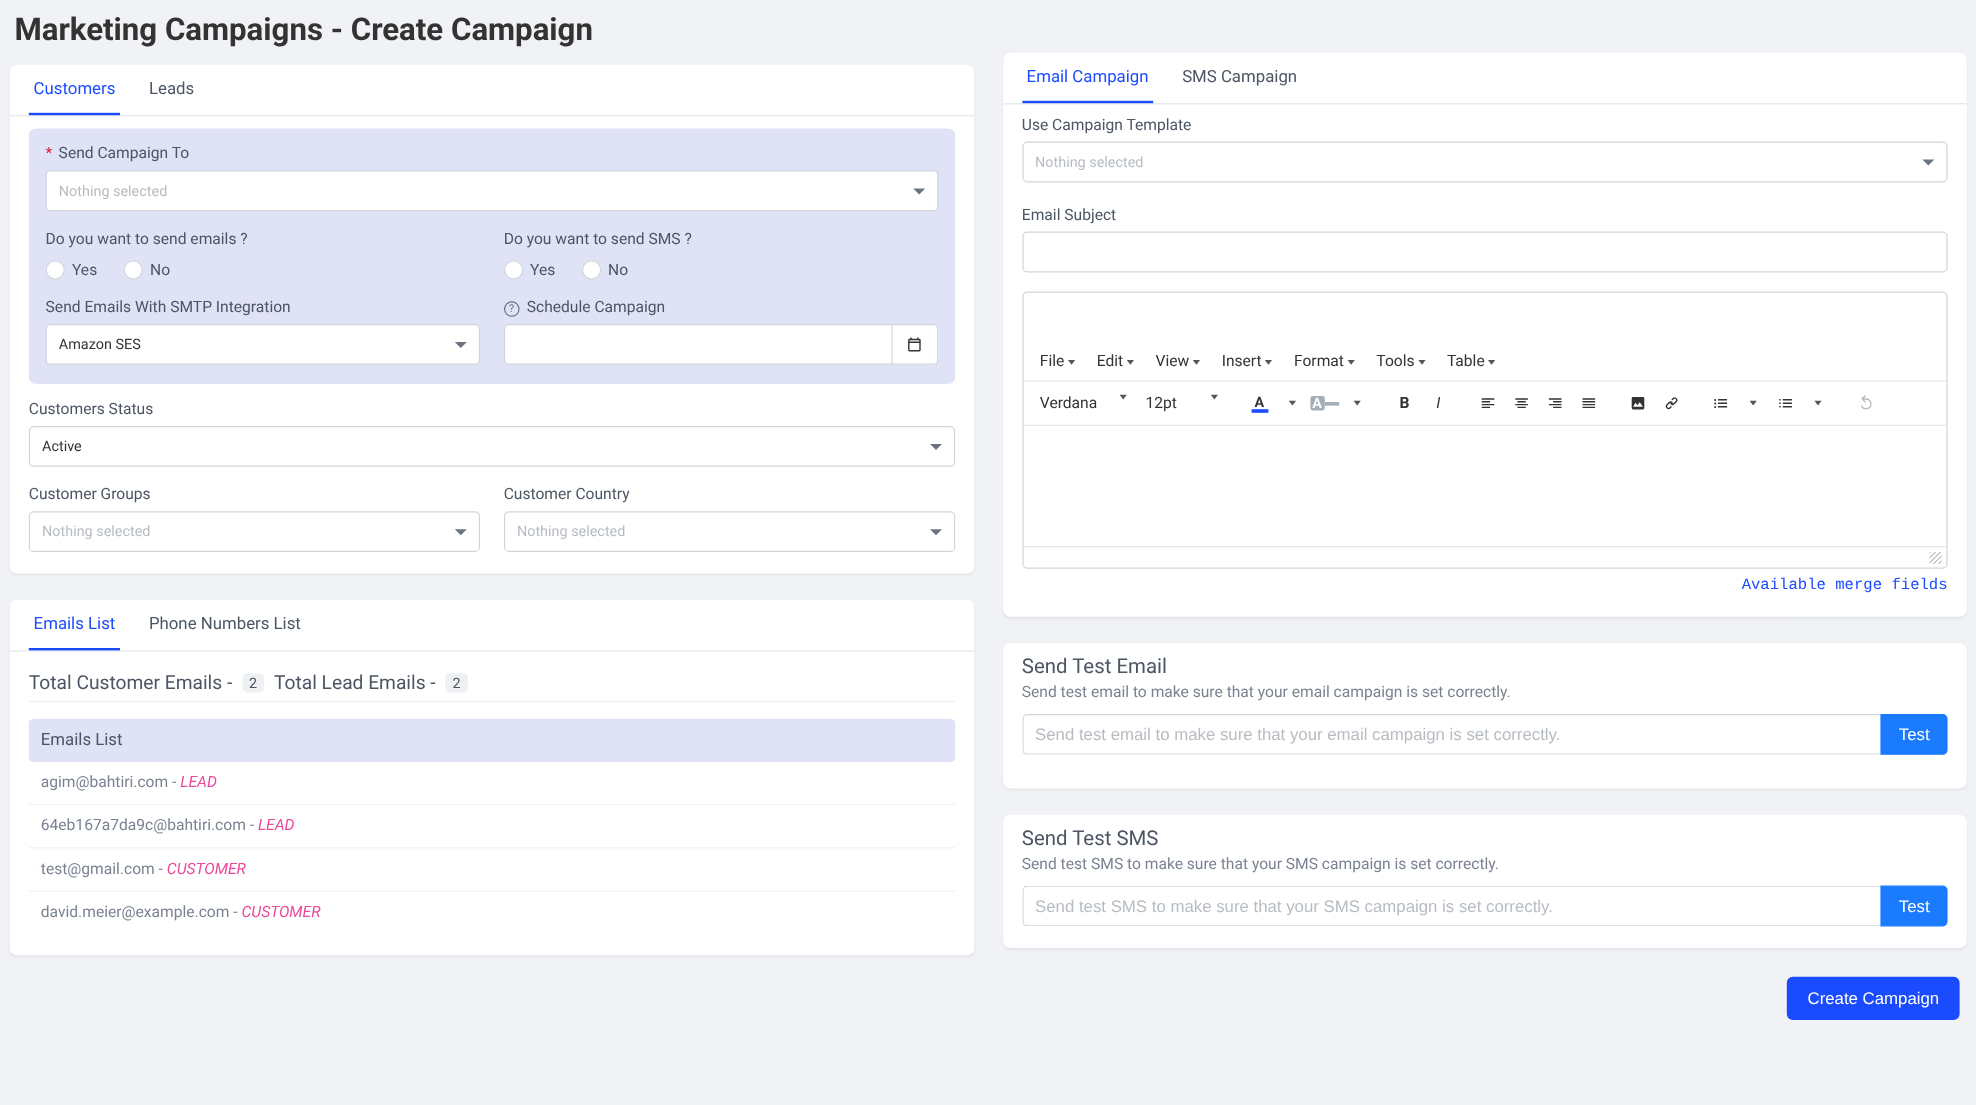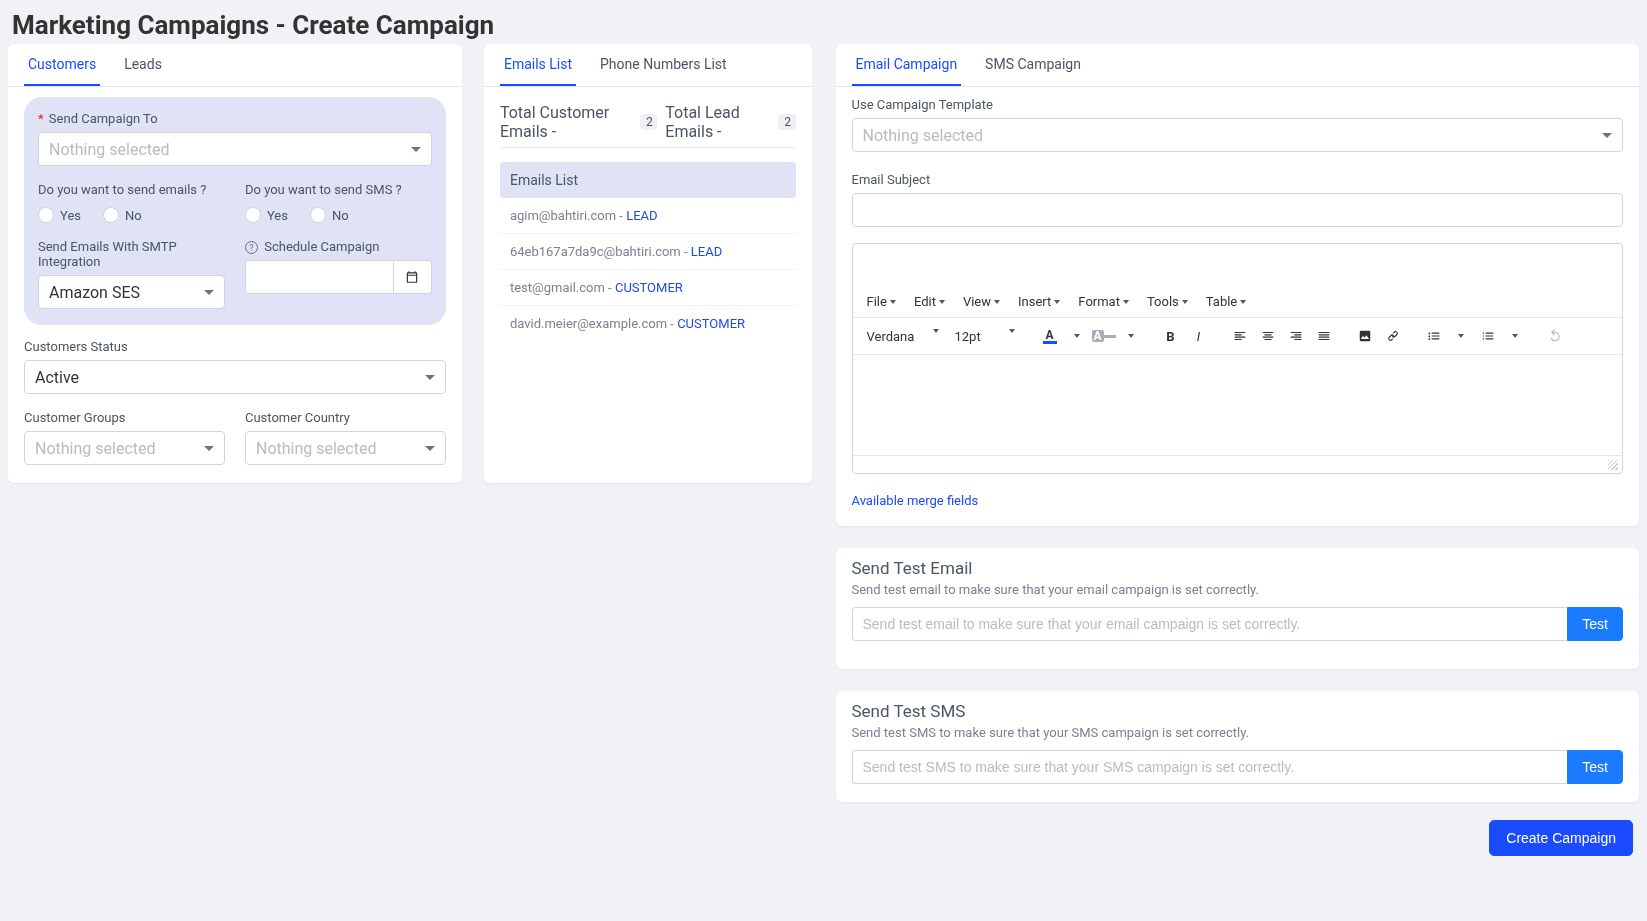--- a/index.html
+++ b/index.html
@@ -14,21 +14,21 @@
   font-size: 26px;
   font-weight: 700;
   color: #333;
   padding: 10px 0 4px 4px;
 }
 .layout {
   display: flex;
   gap: 24px;
   align-items: flex-start;
 }
-.col-left { flex: 1; min-width: 0; display: flex; flex-direction: row; gap: 22px; }
+.col-left { flex: 1; min-width: 0; display: flex; flex-direction: column; gap: 22px; margin-top: 10px; }
 .col-right { flex: 1; min-width: 0; display: flex; flex-direction: column; gap: 22px; }
 .card {
   background: #fff;
   border-radius: 6px;
   box-shadow: 0 1px 2px rgba(0,0,0,.06);
 }
 .card-body { padding: 10px 16px 18px 16px; }
 .tabs {
   display: flex;
   border-bottom: 1px solid #e3e6ea;
@@ -41,21 +41,21 @@
   color: #4b5563;
   cursor: pointer;
   border-bottom: 2px solid transparent;
 }
 .tab.active {
   color: #1a4bff;
   border-bottom-color: #1a4bff;
 }
 .hl-panel {
   background: #e0e2f5;
-  border-radius: 18px;
+  border-radius: 6px;
   padding: 14px 14px 16px 14px;
   margin-bottom: 14px;
 }
 .form-label {
   display: block;
   font-size: 13px;
   color: #4b5563;
   margin-bottom: 6px;
 }
 .req-star { color: #d23; margin-right: 2px; }
@@ -71,21 +71,21 @@
   margin-right: 3px;
   vertical-align: 0;
 }
 .form-select, .form-input, .form-input-wrap {
   width: 100%;
   height: 34px;
   background: #fff;
   border: 1px solid #d1d5db;
   border-radius: 4px;
   padding: 0 10px;
-  font-size: 16px;
+  font-size: 12px;
   color: #6b7280;
   display: flex;
   align-items: center;
   justify-content: space-between;
   cursor: pointer;
 }
 .form-select .placeholder { color: #b7bcc3; }
 .form-select .value { color: #333; }
 .caret-down {
   width: 0; height: 0;
@@ -146,24 +146,25 @@
   margin-top: 14px;
   color: #4b5563;
   font-size: 14px;
 }
 .list-item {
   padding: 10px 10px;
   border-bottom: 1px solid #f1f2f4;
   font-size: 13px;
   color: #7a8291;
 }
-.list-item .tag { color: #1d4ed8; }
+.list-item .tag { color: #ec4899; font-style: italic; }
 .link-right {
-  text-align: left;
-  margin-top: 18px;
+  text-align: right;
+  margin-top: 6px;
+  font-family: Liberation Mono, monospace;
 }
 .link-right a { color: #1a4bff; text-decoration: none; font-size: 13px; cursor: pointer; }
 
 
 .editor {
   border: 1px solid #d1d5db;
   border-radius: 4px;
   background: #fff;
 }
 .editor-menu {

